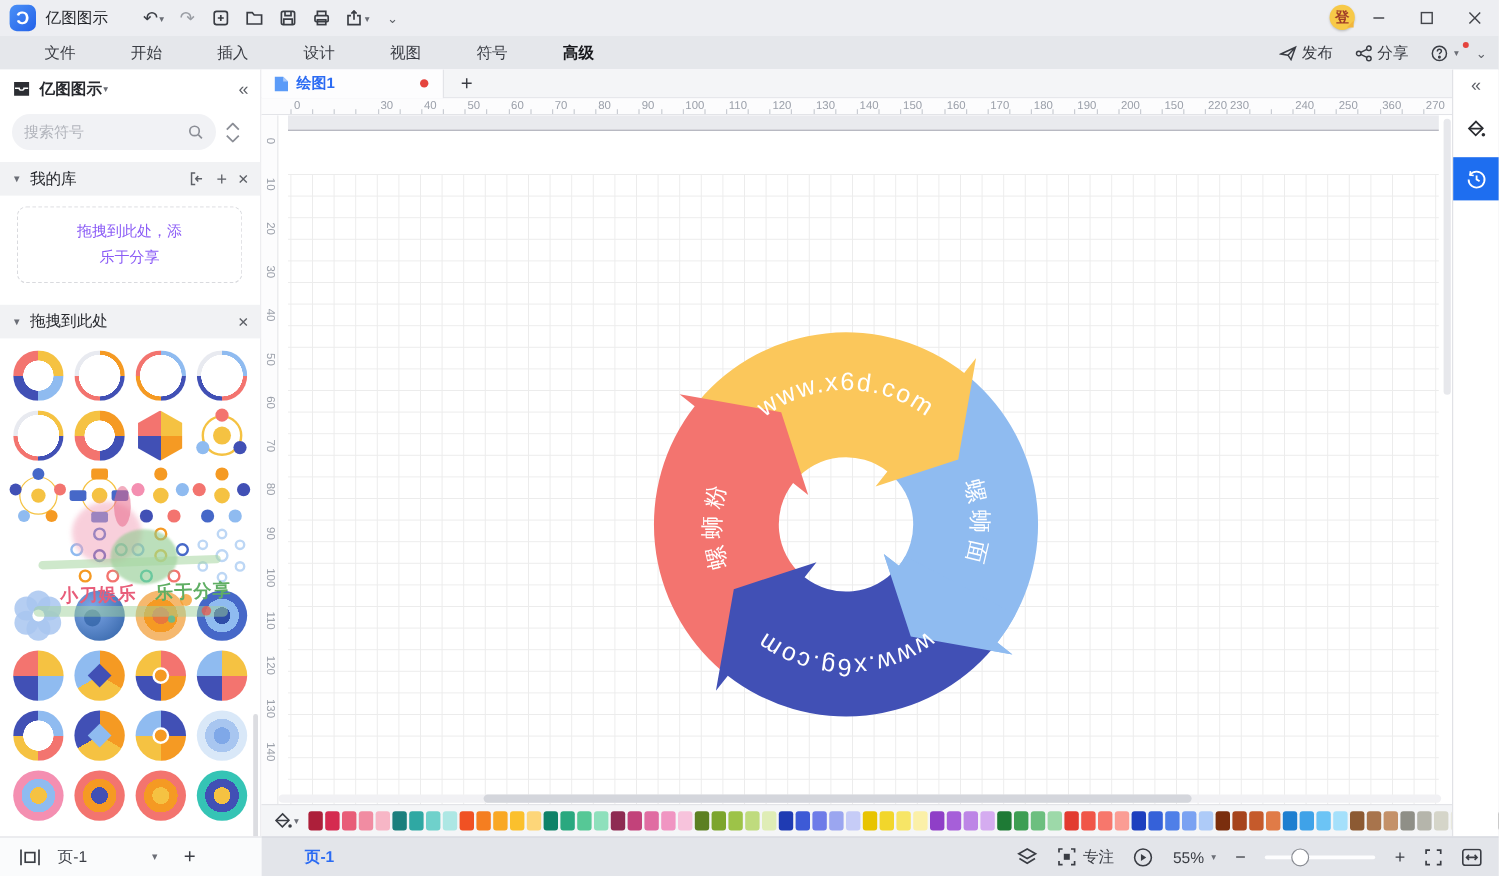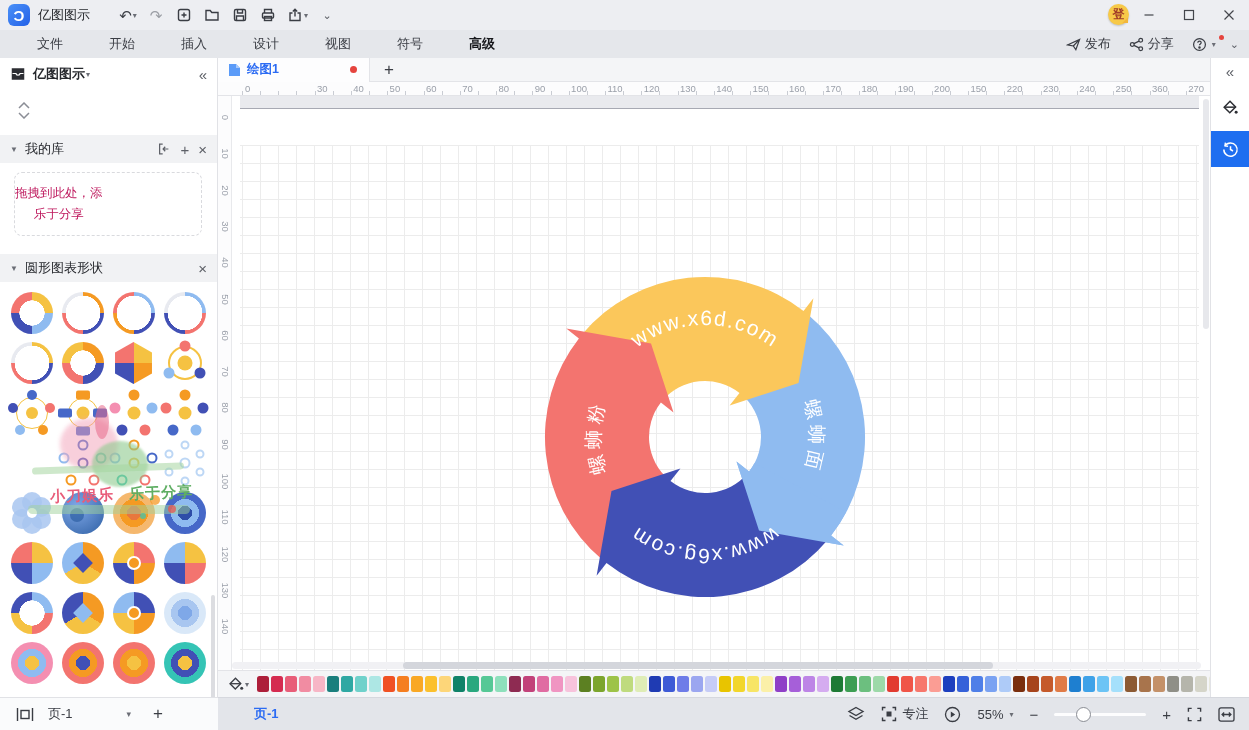--- a/index.html
+++ b/index.html
@@ -32,21 +32,21 @@
   .sb-title{font-weight:700;color:#26282d;margin-left:7px;}
   .sb-collapse{margin-left:auto;font-size:15px;color:#5d6067;}
   .searchrow{position:absolute;left:10px;top:37px;width:198px;height:30px;display:flex;align-items:center;}
   .searchbox{width:170px;height:30px;background:#f1f2f5;border-radius:15px;display:flex;align-items:center;padding:0 10px;color:#b2b5bc;}
   .searchbox .ph{flex:1;font-size:12.5px;}
   .nav-chevrons{display:flex;flex-direction:column;margin-left:8px;gap:3px;color:#8b8e96;}
   .sec-head{position:absolute;left:0;width:100%;height:28px;background:#f1f2f4;display:flex;align-items:center;padding:0 10px;color:#26282d;}
   .sec-caret{font-size:8px;color:#6b6e76;margin-right:7px;}
   .sec-tools{margin-left:auto;display:flex;align-items:center;gap:9px;color:#5d6067;}
   .sec-x{font-size:15px;color:#5d6067;}
-  .droparea{position:absolute;left:14px;top:114px;width:188px;height:64px;border:1.5px dashed #d9dade;border-radius:8px;display:flex;align-items:center;justify-content:flex-start;text-align:center;color:#be185d;font-size:12.5px;line-height:1.7;}
+  .droparea{position:absolute;left:14px;top:114px;width:188px;height:64px;border:1.5px dashed #d9dade;border-radius:8px;display:flex;align-items:center;justify-content:center;text-align:center;color:#8b5cf6;font-size:12.5px;line-height:1.7;}
   .symgrid{position:absolute;left:6px;top:234px;width:204px;display:grid;grid-template-columns:repeat(4,1fr);row-gap:8px;justify-items:center;}
   .symicon{position:relative;width:42px;height:42px;cursor:pointer;}
   .symicon>i{display:block;position:absolute;}
   .sb-scroll{position:absolute;right:2px;top:537px;width:4px;height:105px;border-radius:2px;background:#dcdde1;}
   
   .wm{position:absolute;left:0;top:355px;width:218px;height:120px;pointer-events:none;}
   .wm i{position:absolute;display:block;border-radius:50%;}
   .wm-text{position:absolute;left:50px;top:72px;font-size:15px;font-weight:700;transform:rotate(-2deg);letter-spacing:1px;white-space:nowrap;}
   
   .canvas-col{position:absolute;left:218px;top:58px;width:992px;height:639px;background:#fff;}
@@ -204,20 +204,27 @@
     <div class="sb-header">
       <svg class="icon" width="16" height="16" viewBox="0 0 16 16" fill="none" stroke="#2c2e33" stroke-width="1.5">
           <path d="M2.5 3h11v10h-11z" fill="#2c2e33"></path>
           <path d="M2.5 7.5h3.5c0 1 .7 1.6 2 1.6s2-.6 2-1.6h3.5" stroke="#fff" stroke-width="1.2"></path>
         </svg>
       <span class="sb-title">亿图图示</span>
       <span class="mini-caret">▾</span>
       <span class="sb-collapse">«</span>
     </div>
     <div class="searchrow">
+      <div class="searchbox">
+        <span class="ph">搜索符号</span>
+        <svg class="icon" width="14" height="14" viewBox="0 0 16 16" fill="none" stroke="#8b8e96" stroke-width="1.6">
+            <circle cx="7" cy="7" r="4.5"></circle>
+            <path d="M10.5 10.5L14 14"></path>
+          </svg>
+      </div>
       <div class="nav-chevrons">
         <svg class="icon" width="12" height="7" viewBox="0 0 12 7" fill="none" stroke="#8b8e96" stroke-width="1.5">
             <path d="M1 6l5-5 5 5"></path>
           </svg>
         <svg class="icon" width="12" height="7" viewBox="0 0 12 7" fill="none" stroke="#8b8e96" stroke-width="1.5">
             <path d="M1 1l5 5 5-5"></path>
           </svg>
       </div>
     </div>
     <div class="sec-head" style="top:77px">
@@ -232,21 +239,21 @@
       </span>
     </div>
     <div class="droparea">
       <div>
         <div>拖拽到此处，添</div>
         <div>乐于分享</div>
       </div>
     </div>
     <div class="sec-head" style="top:196px">
       <span class="sec-caret">▼</span>
-      <span>圆形图表形状</span>
+      <span>拖拽到此处</span>
       <span class="sec-tools">
           <span class="sec-x">×</span>
         </span>
     </div>
     <div class="symgrid" id="symgrid">
         <div class="symicon">
           <i style="left:0;top:0;width:100%;height:100%;border-radius:50%;background:radial-gradient(circle,#fff 0 42%,rgba(0,0,0,0) 43%),conic-gradient(#F5C242 0% 25%,#8FBBF0 25% 50%,#4150B5 50% 75%,#F3746F 75% 100%);"></i>
         </div>
         <div class="symicon">
           <i style="left:0;top:0;width:100%;height:100%;border-radius:50%;background:radial-gradient(circle,#fff 0 58%,rgba(0,0,0,0) 59%),conic-gradient(#F59A23 0% 25%,#4150B5 25% 50%,#F3746F 50% 75%,#E8EAF0 75% 100%);"></i>
@@ -437,21 +444,21 @@
         <span class="hr-label" style="left: 462px;">130</span>
         <span class="hr-label" style="left: 498.3px;">140</span>
         <span class="hr-label" style="left: 534.6px;">150</span>
         <span class="hr-label" style="left: 570.9px;">160</span>
         <span class="hr-label" style="left: 607.2px;">170</span>
         <span class="hr-label" style="left: 643.5px;">180</span>
         <span class="hr-label" style="left: 679.8px;">190</span>
         <span class="hr-label" style="left: 716.1px;">200</span>
         <span class="hr-label" style="left: 752.4px;">150</span>
         <span class="hr-label" style="left: 788.7px;">220</span>
-        <span class="hr-label" style="left: 825px;">230</span>
+        <span class="hr-label" style="left: 807px;">230</span>
         <span class="hr-label" style="left: 861.3px;">240</span>
         <span class="hr-label" style="left: 897.6px;">250</span>
         <span class="hr-label" style="left: 933.9px;">360</span>
         <span class="hr-label" style="left: 970.2px;">270</span>
         <i class="hr-tick" style="left: 24px;"></i>
         <i class="hr-tick" style="left: 42.15px;"></i>
         <i class="hr-tick" style="left: 60.3px;"></i>
         <i class="hr-tick" style="left: 78.45px;"></i>
         <i class="hr-tick" style="left: 96.6px;"></i>
         <i class="hr-tick" style="left: 114.75px;"></i>

